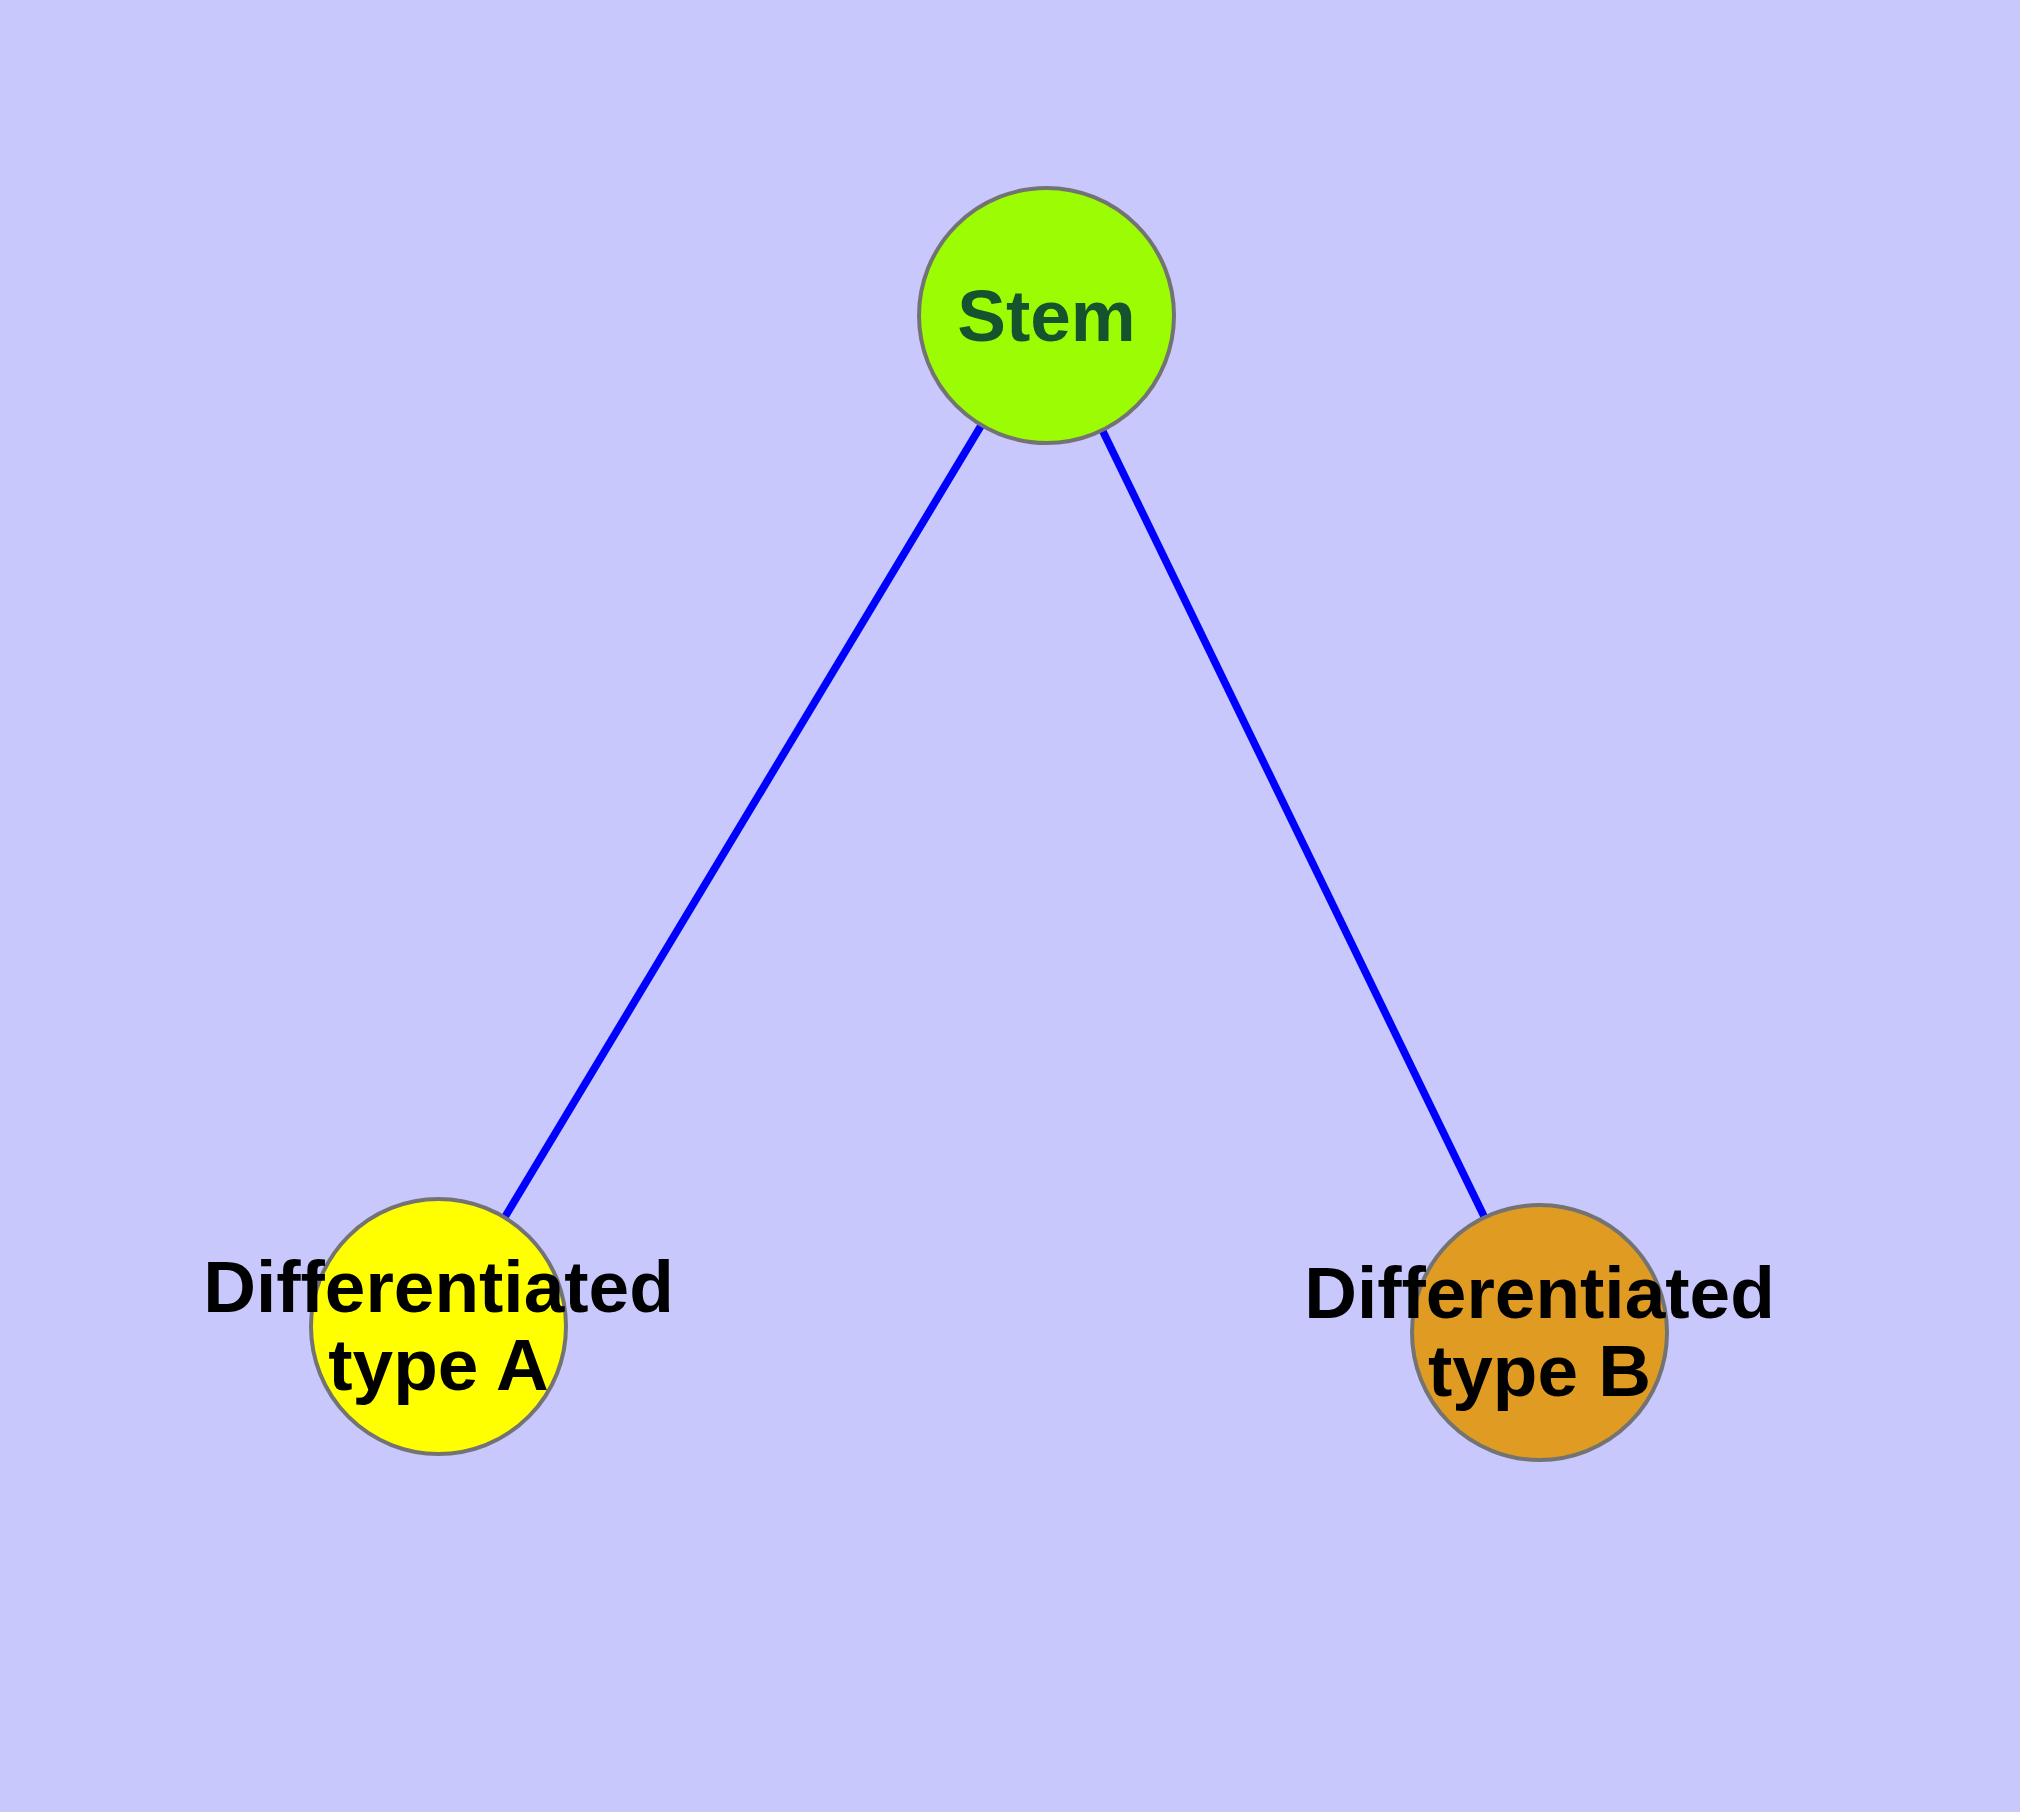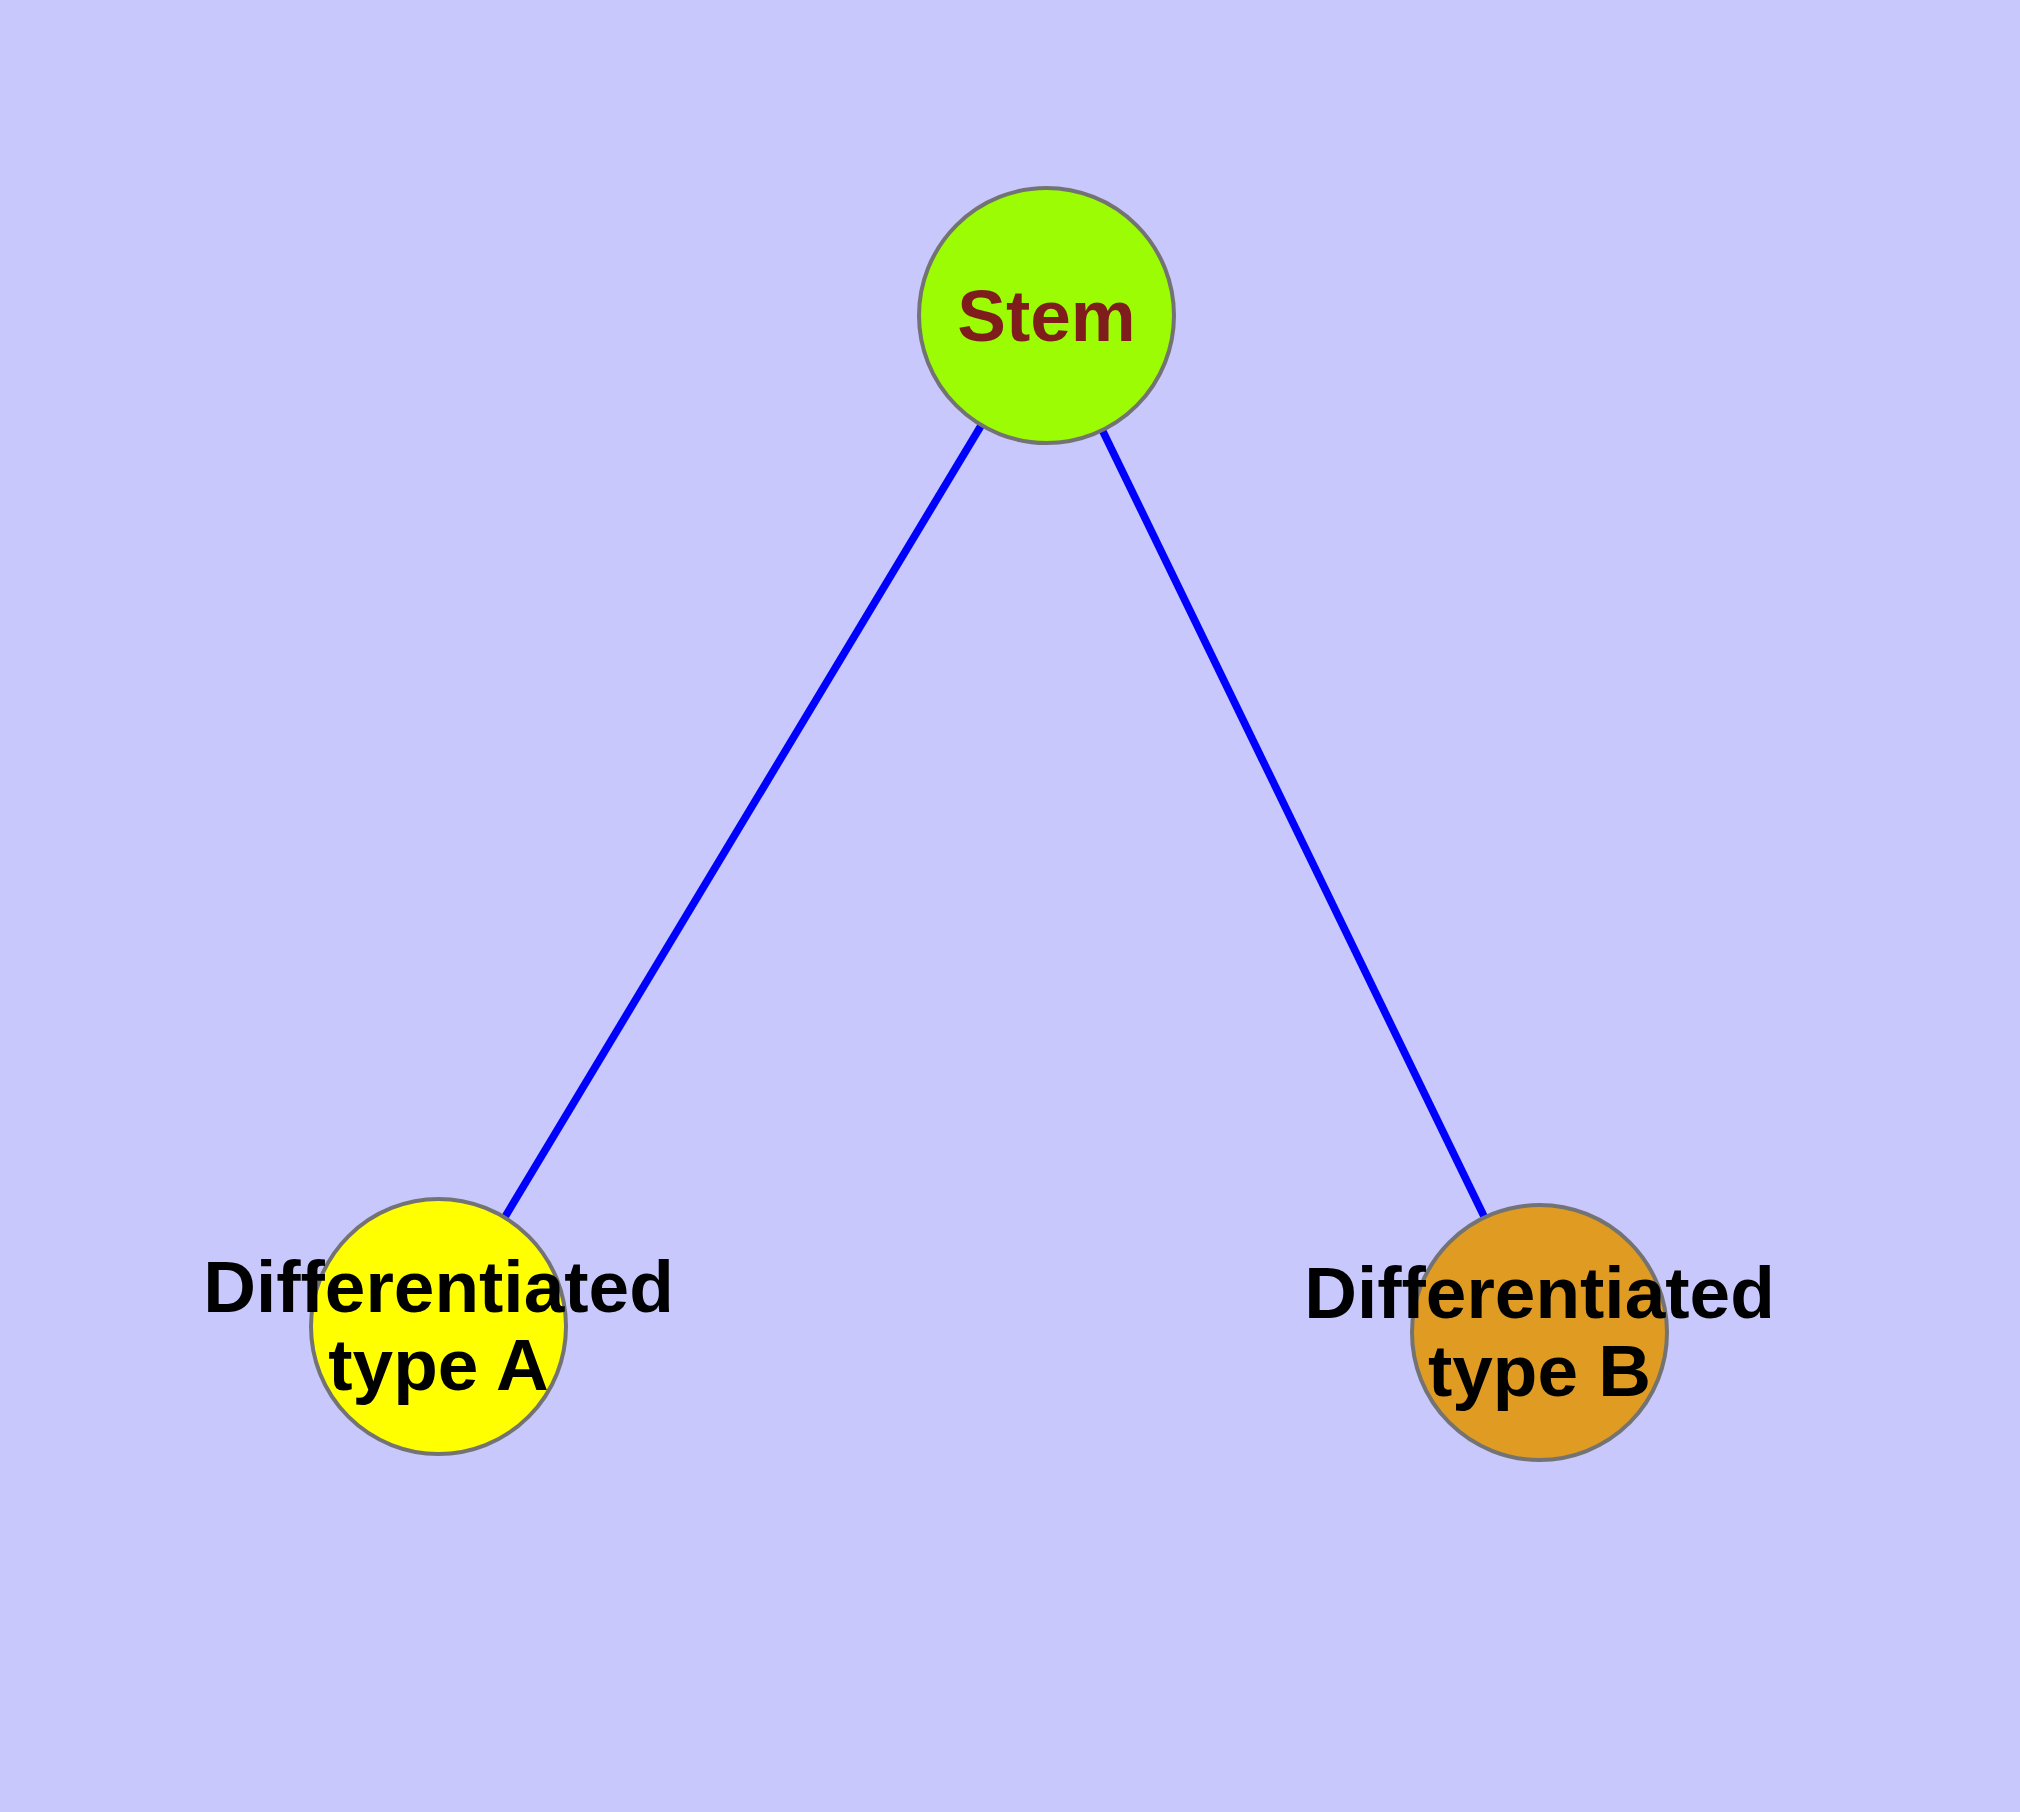--- a/index.html
+++ b/index.html
@@ -50,21 +50,21 @@
 
 <div id="canvas" style="width: 2021px; height: 1812px; background: rgb(200, 200, 252);">
 
   <svg id="edge-layer" viewBox="0 0 2384 2138" preserveAspectRatio="none" style="width: 2021px; height: 1812px;">
     <line id="edge-stem-to-a" x1="1235" y1="373" x2="518" y2="1565" stroke="#0000ff" stroke-width="9" stroke-linecap="butt"></line>
     <line id="edge-stem-to-b" x1="1235" y1="373" x2="1817" y2="1572" stroke="#0000ff" stroke-width="9" stroke-linecap="butt"></line>
   </svg>
 
   <div class="node-wrap" id="wrap-stem" style="left: 917px; top: 186px; width: 259px; height: 259px;">
     <div class="node" id="node-stem" style="left: 0px; top: 0px; width: 259px; height: 259px; background: rgb(156, 252, 4); border-color: rgb(115, 115, 115); border-width: 4.2px;"></div>
-    <div class="node-label" id="label-stem" style="font-size: 73px; color: #7f1d1d;">Stem</div>
+    <div class="node-label" id="label-stem" style="font-size: 73px; color: #14532d;">Stem</div>
   </div>
 
   <div class="node-wrap" id="wrap-diff-a" style="left: 309px; top: 1197px; width: 259px; height: 259px;">
     <div class="node" id="node-diff-a" style="left: 0px; top: 0px; width: 259px; height: 259px; background: rgb(255, 255, 0); border-color: rgb(115, 115, 115); border-width: 4.2px;"></div>
     <div class="node-label" id="label-diff-a" style="font-size: 73px; color: rgb(0, 0, 0);">Differentiated
 type A</div>
   </div>
 
   <div class="node-wrap" id="wrap-diff-b" style="left: 1410px; top: 1203px; width: 259px; height: 259px;">
     <div class="node" id="node-diff-b" style="left: 0px; top: 0px; width: 259px; height: 259px; background: rgb(224, 155, 34); border-color: rgb(115, 115, 115); border-width: 4.2px;"></div>

